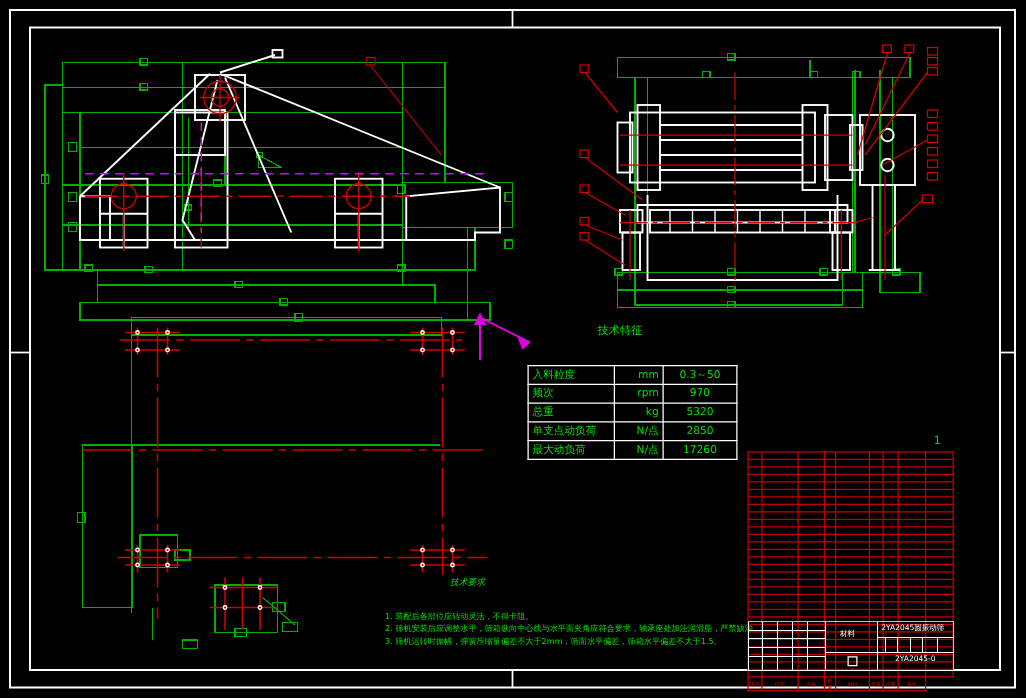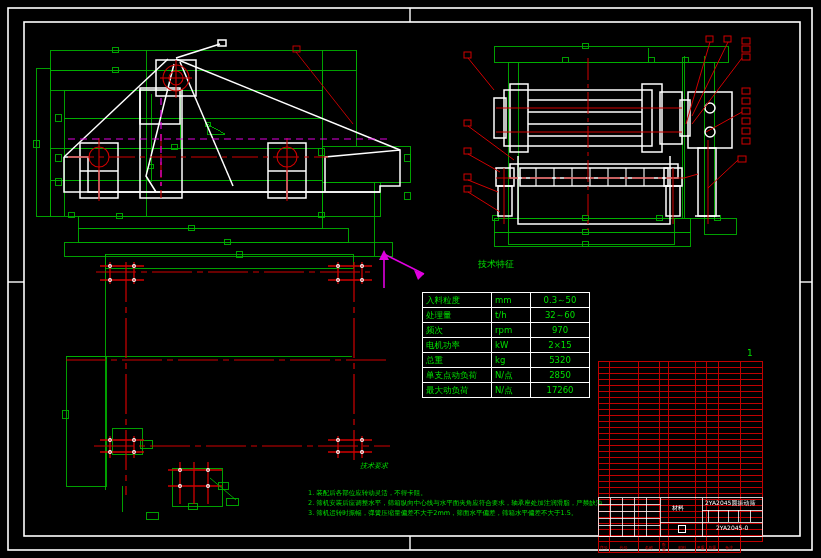--- a/index.html
+++ b/index.html
@@ -7,21 +7,21 @@
        font-family:"DejaVu Sans","Liberation Sans",sans-serif;}
   #sheet{position:relative;width:821px;height:558px;background:#000;}
   .abs{position:absolute;}
   svg{display:block;}
   .lbl{position:absolute;white-space:nowrap;font-size:8px;line-height:1;}
   .wht{color:#fff;}
   .spec-tbl{position:absolute;border-collapse:collapse;border-radius:25px;}
   .spec-tbl td{border:1px solid #fff;color:#00e000;font-size:8.5px;
                padding:0 3px;height:14px;line-height:14px;white-space:nowrap;}
   .spec-name{width:62px;}
-  .spec-unit{width:32px;text-align:left;}
+  .spec-unit{width:32px;text-align:right;}
   .spec-val{width:52px;text-align:center;}
   .spec-title{position:absolute;color:#00e000;font-size:9px;}
   .notes{position:absolute;color:#00e000;font-size:6.5px;line-height:1.55;}
   .notes div{white-space:nowrap;}
   .notes-title{position:absolute;color:#00e000;font-size:7px;font-style:italic;}
   .bom{position:absolute;border-collapse:collapse;}
   .bom td{border:1px solid #c00000;height:5px;padding:0;font-size:4px;
           color:#e00000;line-height:5px;overflow:hidden;}
   .mark1{position:absolute;color:#00e000;font-size:9px;}
 </style>
@@ -326,33 +326,23 @@
 
   <div class="spec-title" style="left:478px;top:258px">技术特征</div>
   <table class="spec-tbl" style="left:422px;top:292px">
     <tbody id="spec-body">
         <tr>
           <td class="spec-name">入料粒度</td>
           <td class="spec-unit">mm</td>
           <td class="spec-val">0.3～50</td>
         </tr>
         <tr>
-          <td class="spec-name">处理量</td>
-          <td class="spec-unit">t/h</td>
-          <td class="spec-val">32～60</td>
-        </tr>
-        <tr>
           <td class="spec-name">频次</td>
           <td class="spec-unit">rpm</td>
           <td class="spec-val">970</td>
-        </tr>
-        <tr>
-          <td class="spec-name">电机功率</td>
-          <td class="spec-unit">kW</td>
-          <td class="spec-val">2×15</td>
         </tr>
         <tr>
           <td class="spec-name">总重</td>
           <td class="spec-unit">kg</td>
           <td class="spec-val">5320</td>
         </tr>
         <tr>
           <td class="spec-name">单支点动负荷</td>
           <td class="spec-unit">N/点</td>
           <td class="spec-val">2850</td>

